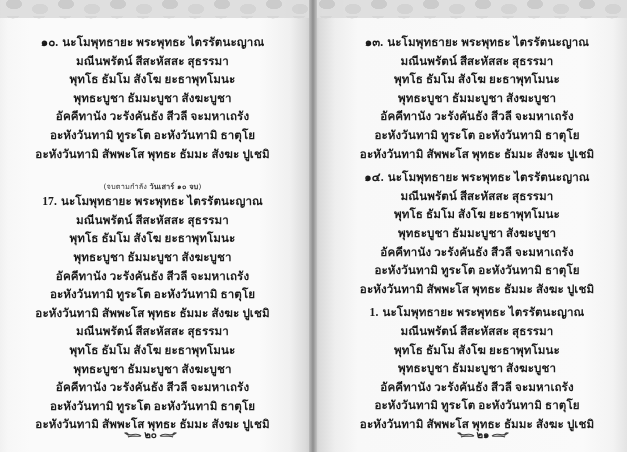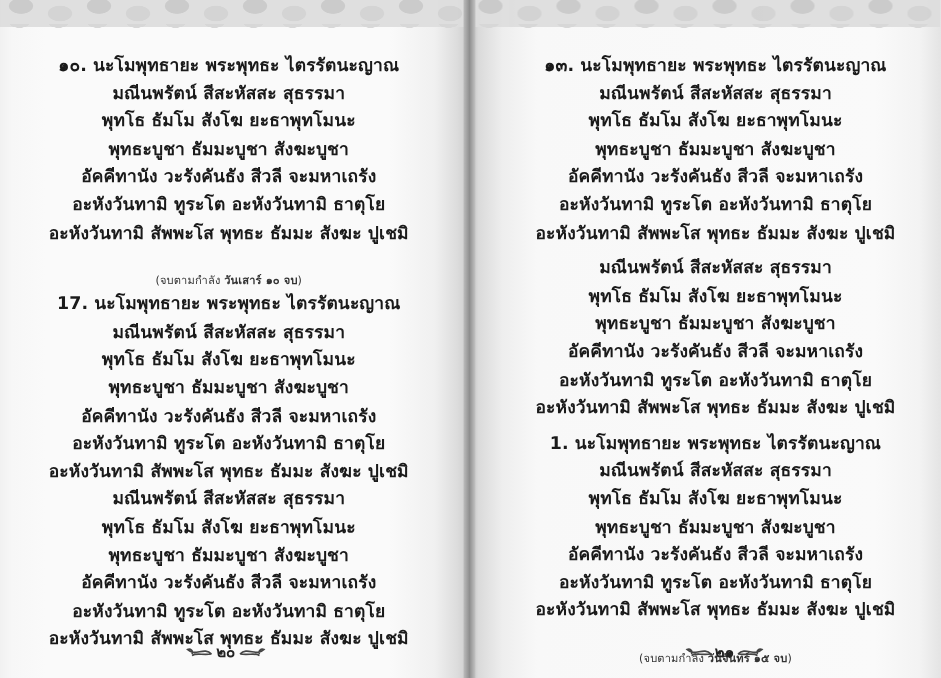--- a/index.html
+++ b/index.html
@@ -49,21 +49,21 @@
       text-align: center;
       font-weight: bold;
       font-size: 11.6px;
       line-height: 18.6px;
       letter-spacing: 0.1px;
     }
     .page.left .content { padding-left: 12px; padding-right: 20px; }
     .page.right .content { padding-left: 30px; padding-right: 16px; }
     .section { margin: 0; }
     .section + .section { margin-top: 0px; }
-    .line { white-space: nowrap; display: block; }
+    .line { white-space: nowrap; display: block; font-family: Liberation Serif, serif; }
     .line.first { }
     .num { margin-right: 4px; }
     .note {
       display: block; font-weight: normal;
       font-size: 7.4px; line-height: 12px; margin-top: 17px;
       color: #333;
     }
     .note b { font-weight: bold; }
     .gap { height: 5px; }
     .page-footer {
@@ -143,20 +143,21 @@
         <span class="line">มณีนพรัตน์ สีสะหัสสะ สุธรรมา</span>
         <span class="line">พุทโธ ธัมโม สังโฆ ยะธาพุทโมนะ</span>
         <span class="line">พุทธะบูชา ธัมมะบูชา สังฆะบูชา</span>
         <span class="line">อัคคีทานัง วะรังคันธัง สีวลี จะมหาเถรัง</span>
         <span class="line">อะหังวันทามิ ทูระโต อะหังวันทามิ ธาตุโย</span>
         <span class="line">อะหังวันทามิ สัพพะโส พุทธะ ธัมมะ สังฆะ ปูเชมิ</span>
         <div class="gap"></div>
       </div>
 
       <div class="section">
+        <span class="line first"><span class="num">๑๔.</span><span>นะโมพุทธายะ พระพุทธะ ไตรรัตนะญาณ</span></span>
         <span class="line">มณีนพรัตน์ สีสะหัสสะ สุธรรมา</span>
         <span class="line">พุทโธ ธัมโม สังโฆ ยะธาพุทโมนะ</span>
         <span class="line">พุทธะบูชา ธัมมะบูชา สังฆะบูชา</span>
         <span class="line">อัคคีทานัง วะรังคันธัง สีวลี จะมหาเถรัง</span>
         <span class="line">อะหังวันทามิ ทูระโต อะหังวันทามิ ธาตุโย</span>
         <span class="line">อะหังวันทามิ สัพพะโส พุทธะ ธัมมะ สังฆะ ปูเชมิ</span>
         <div class="gap"></div>
       </div>
 
       <div class="section">

